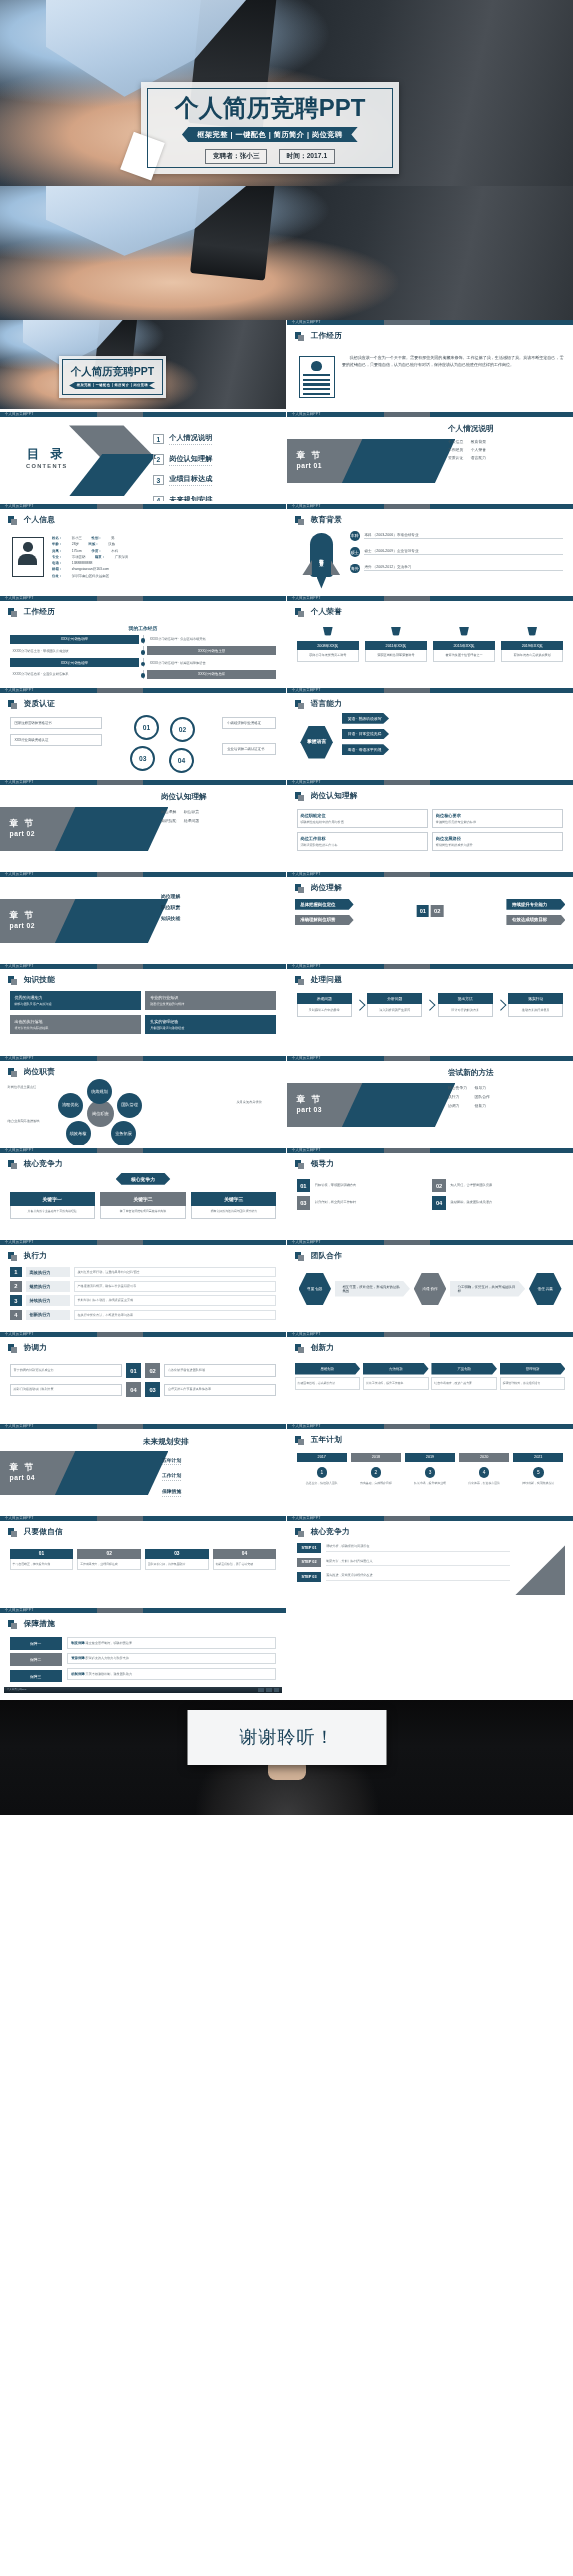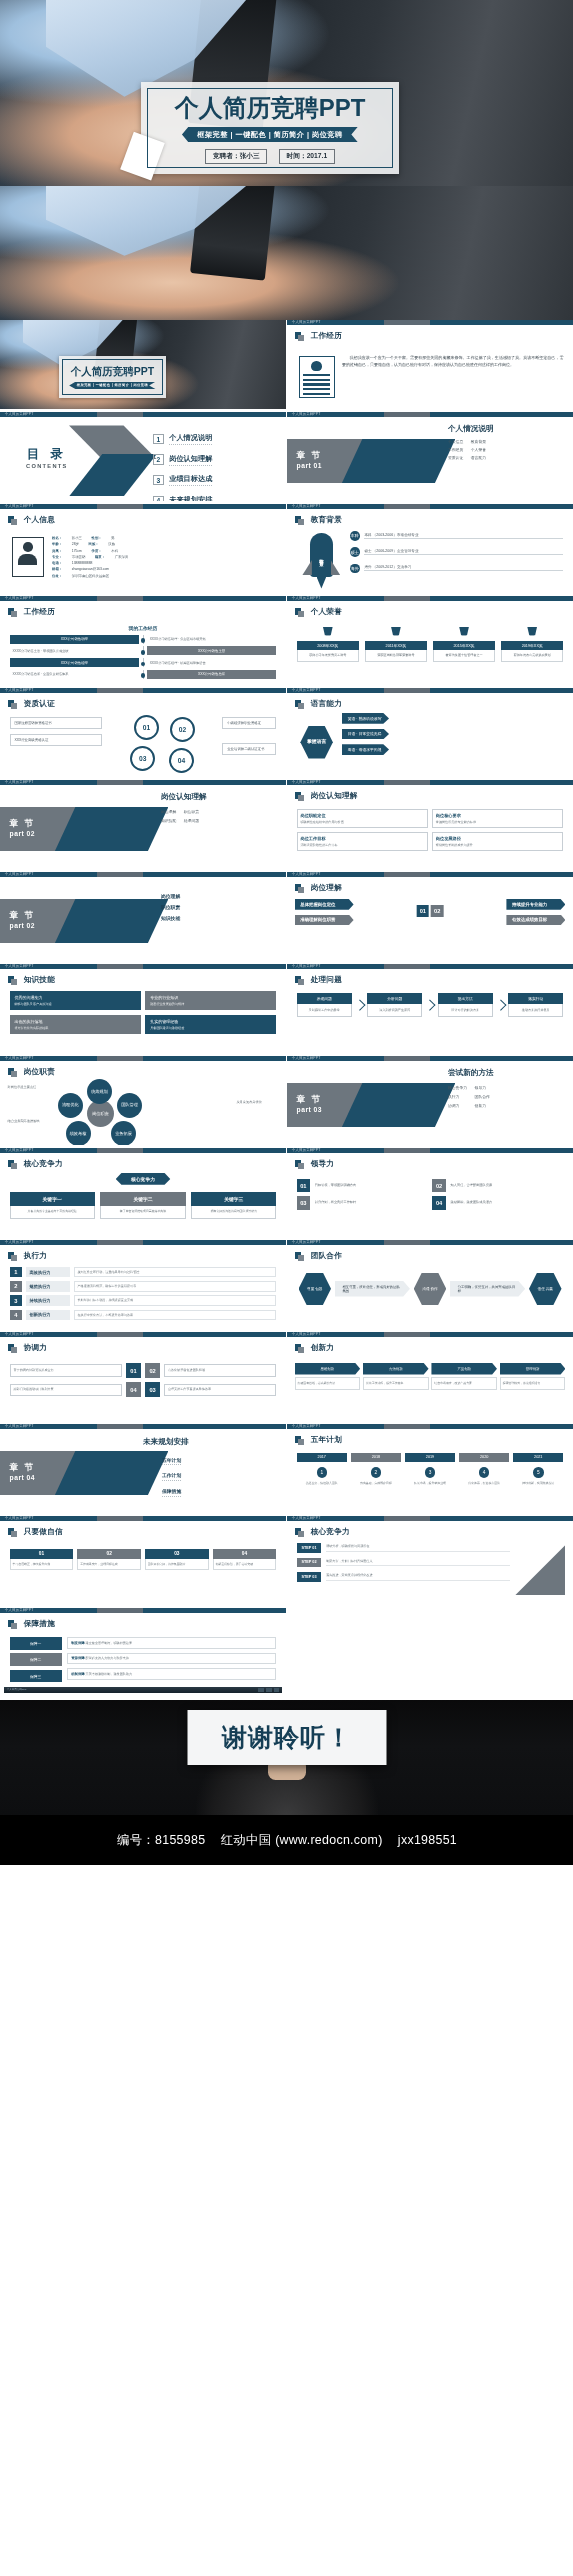--- a/index.html
+++ b/index.html
@@ -309,21 +309,21 @@
   .thanks .suit{
     position:absolute; left:50%; top:22%; transform:translateX(-50%);
     width:182px; height:92px;
     background:radial-gradient(ellipse at 50% 100%,#3b3b3c 0%, #1a1a1b 58%, rgba(0,0,0,0) 72%);
   }
   .thanks .card{
     position:absolute; left:50%; top:9.6px; transform:translateX(-50%);
     width:199px; height:55px; background:#f4f5f6; box-shadow:0 2.9px 9.6px rgba(0,0,0,.6);
     display:flex; align-items:center; justify-content:center;
   }
-  .thanks .card span{ font-size:25px; font-weight:bold; color:#153e55; letter-spacing:1px; }
+  .thanks .card span{ font-size:18px; font-weight:normal; color:#153e55; letter-spacing:1px; }
   .thanks .hand{
     position:absolute; left:50%; top:59px; transform:translateX(-50%);
     width:38px;height:21px;border-radius:7.6px;background:#d8b79c; opacity:.95;
   }
 
   
   .mini-toolbar{ position:absolute; left:3.8px; bottom:3.8px; right:3.8px; height:6.7px;
     background:linear-gradient(180deg,#2b3a45,#15222b); display:flex; align-items:center;
     padding:0 2.9px; }
   .mini-toolbar .lt{ font-size:2.5px; color:#9fb2bf; }
@@ -1084,20 +1084,15 @@
   </div>
 
   <div class="thanks">
     <div class="suit"></div>
     <div class="hand"></div>
     <div class="card">
       <span>谢谢聆听！</span>
     </div>
   </div>
 
-  <div class="footer">
-    <span>编号：8155985</span>
-    <span>红动中国 (www.redocn.com)</span>
-    <span>jxx198551</span>
-  </div>
 
 </div>
 
 
 </body></html>

